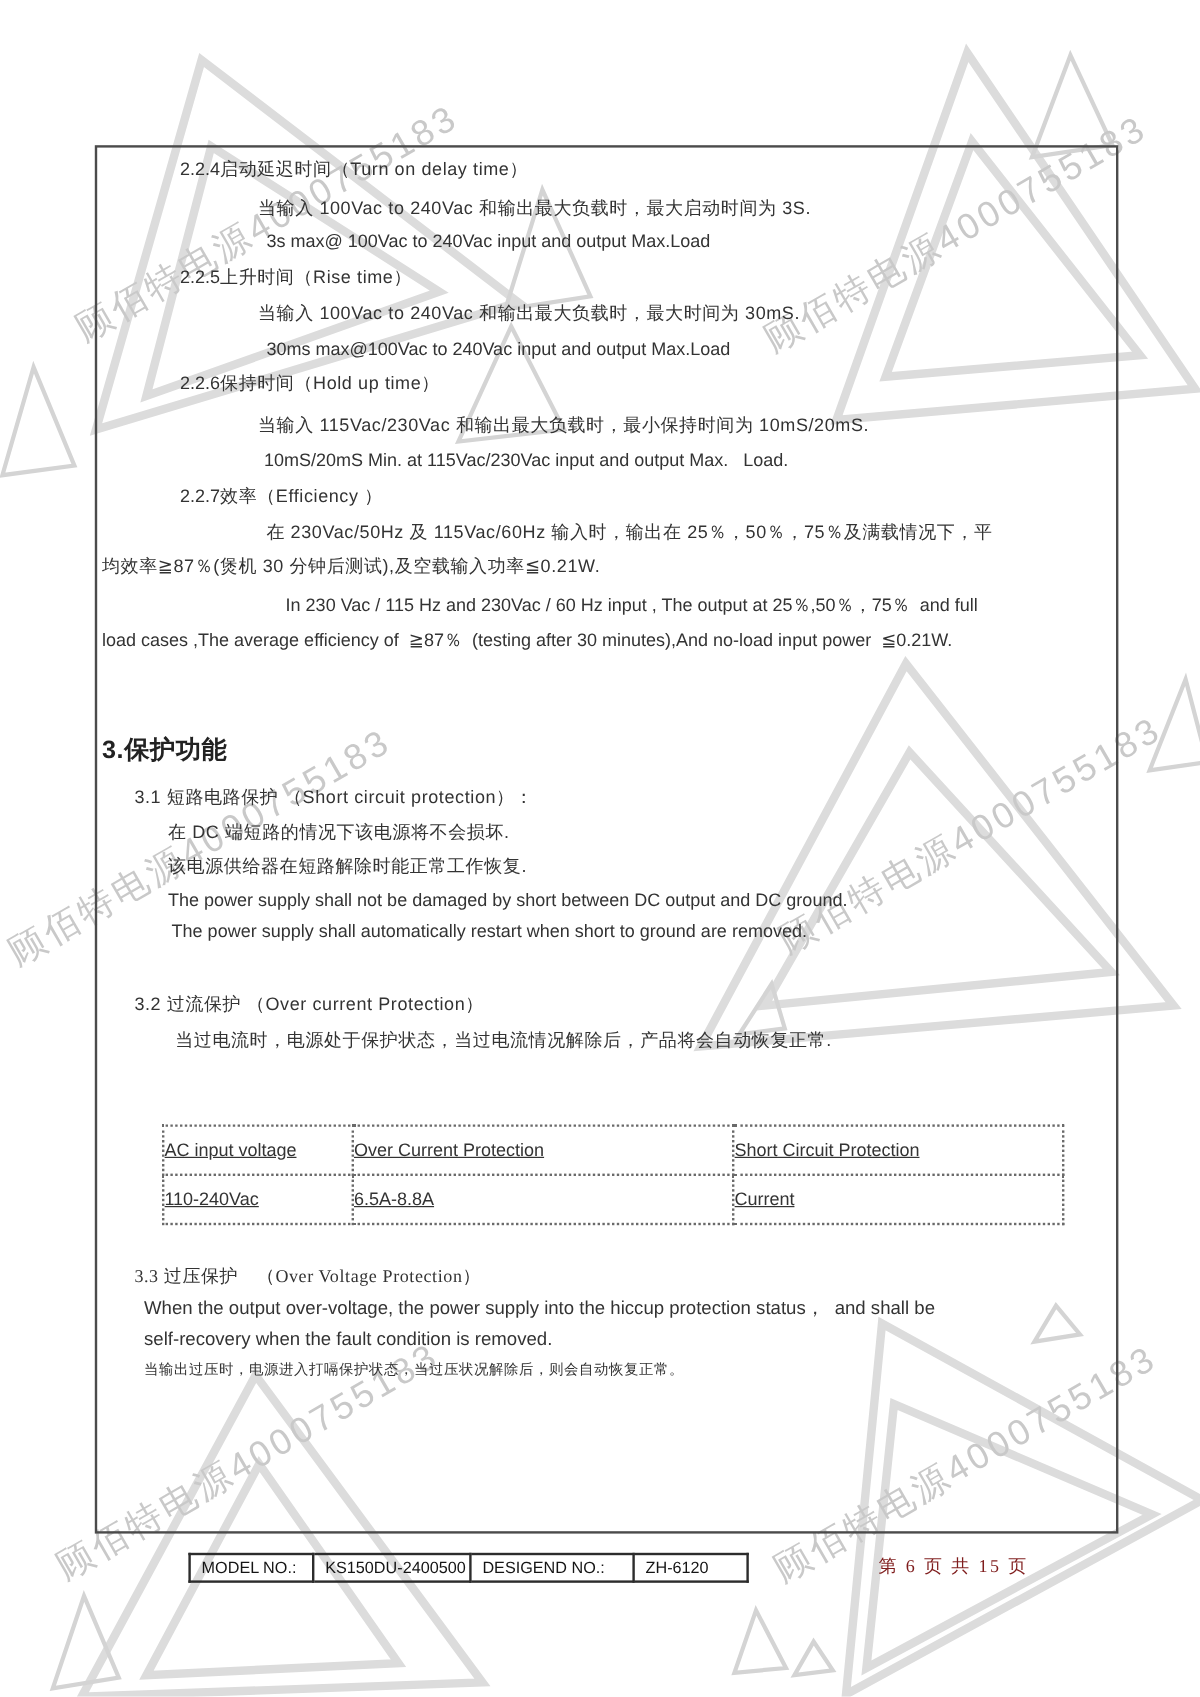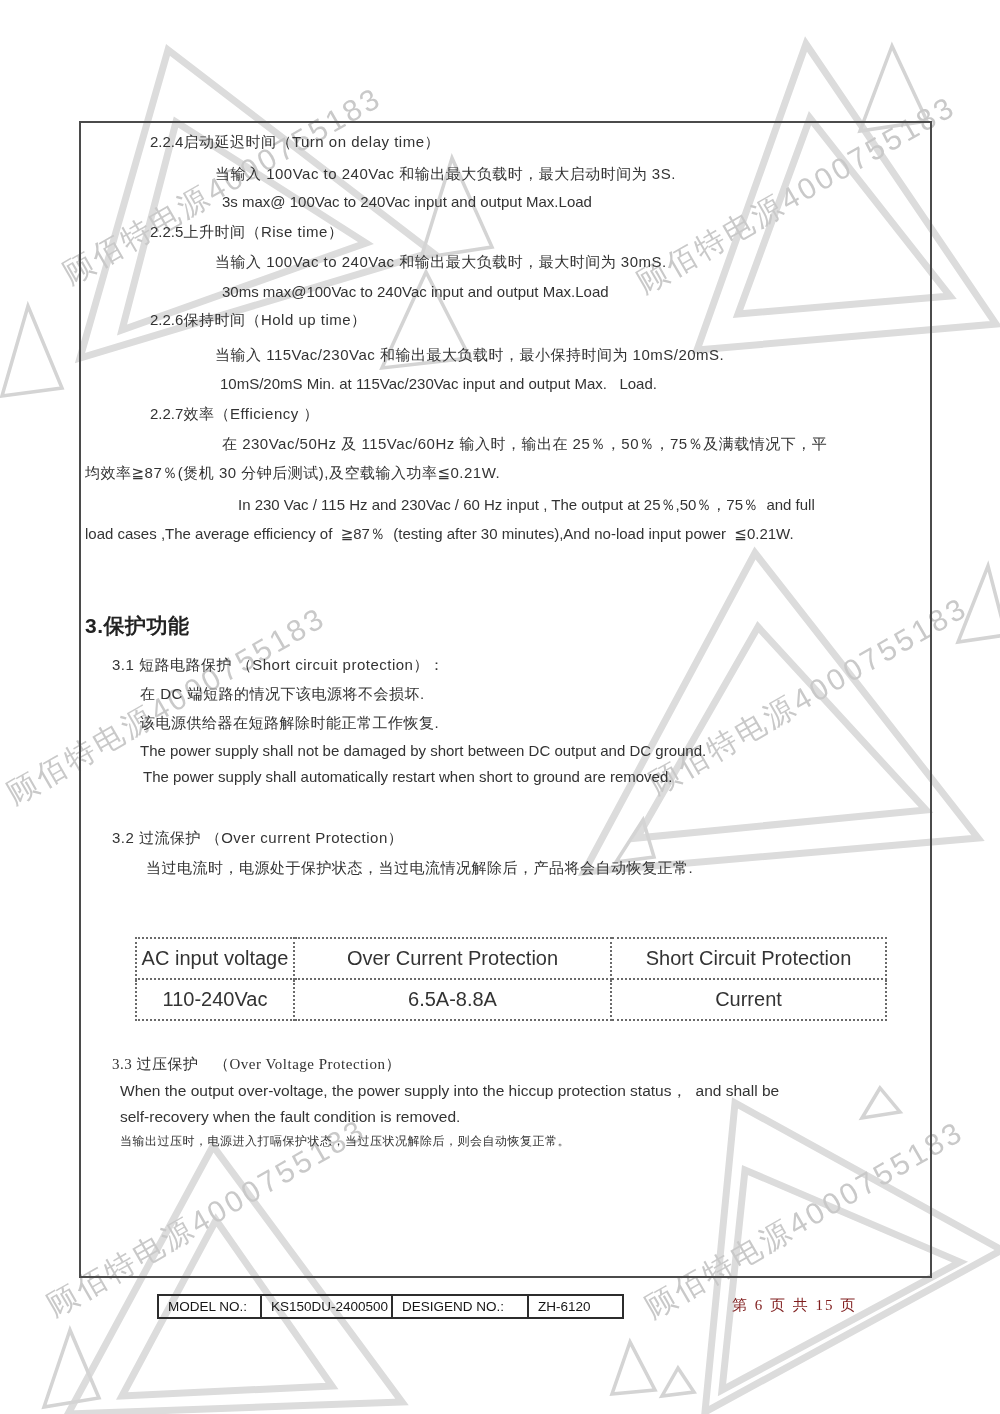--- a/index.html
+++ b/index.html
@@ -13,22 +13,22 @@
   .frame{position:absolute;left:79px;top:121px;width:849px;height:1153px;
          border:2px solid #4b4b4b;z-index:1;}
   
   .ln{position:absolute;z-index:2;font-size:15px;line-height:19px;white-space:pre;color:#333;}
   .ln .t{}
   .cjk{letter-spacing:0.5px;}
   .serif{font-family:"Liberation Serif","DejaVu Serif",serif;}
   .h3{font-size:21px;font-weight:bold;color:#222;letter-spacing:0.5px;}
   
   .ocp{position:absolute;left:135px;top:937px;z-index:2;border-collapse:collapse;table-layout:fixed;}
-  .ocp td{border:2px dotted #6a6a6a;text-align:center;font-size:20px;color:#333;
-          height:39px;padding:0;overflow:hidden;}
+  .ocp td{border:2px dotted #6a6a6a;text-align:left;font-size:15px;color:#333;
+          height:39px;padding:0;overflow:hidden;text-decoration:underline;}
   
   .ft{position:absolute;left:157px;top:1294px;z-index:2;border-collapse:collapse;table-layout:fixed;padding-left:36px;}
   .ft td{border:2px solid #2c2c2c;font-size:13.5px;color:#151515;height:19px;
          padding:1px 0 1px 9px;white-space:nowrap;overflow:hidden;}
   .pageinfo{position:absolute;left:732px;top:1296px;z-index:2;font-size:15px;letter-spacing:2px;
             color:#7f1d1d;white-space:pre;}
 </style>
 </head>
 <body>
 

